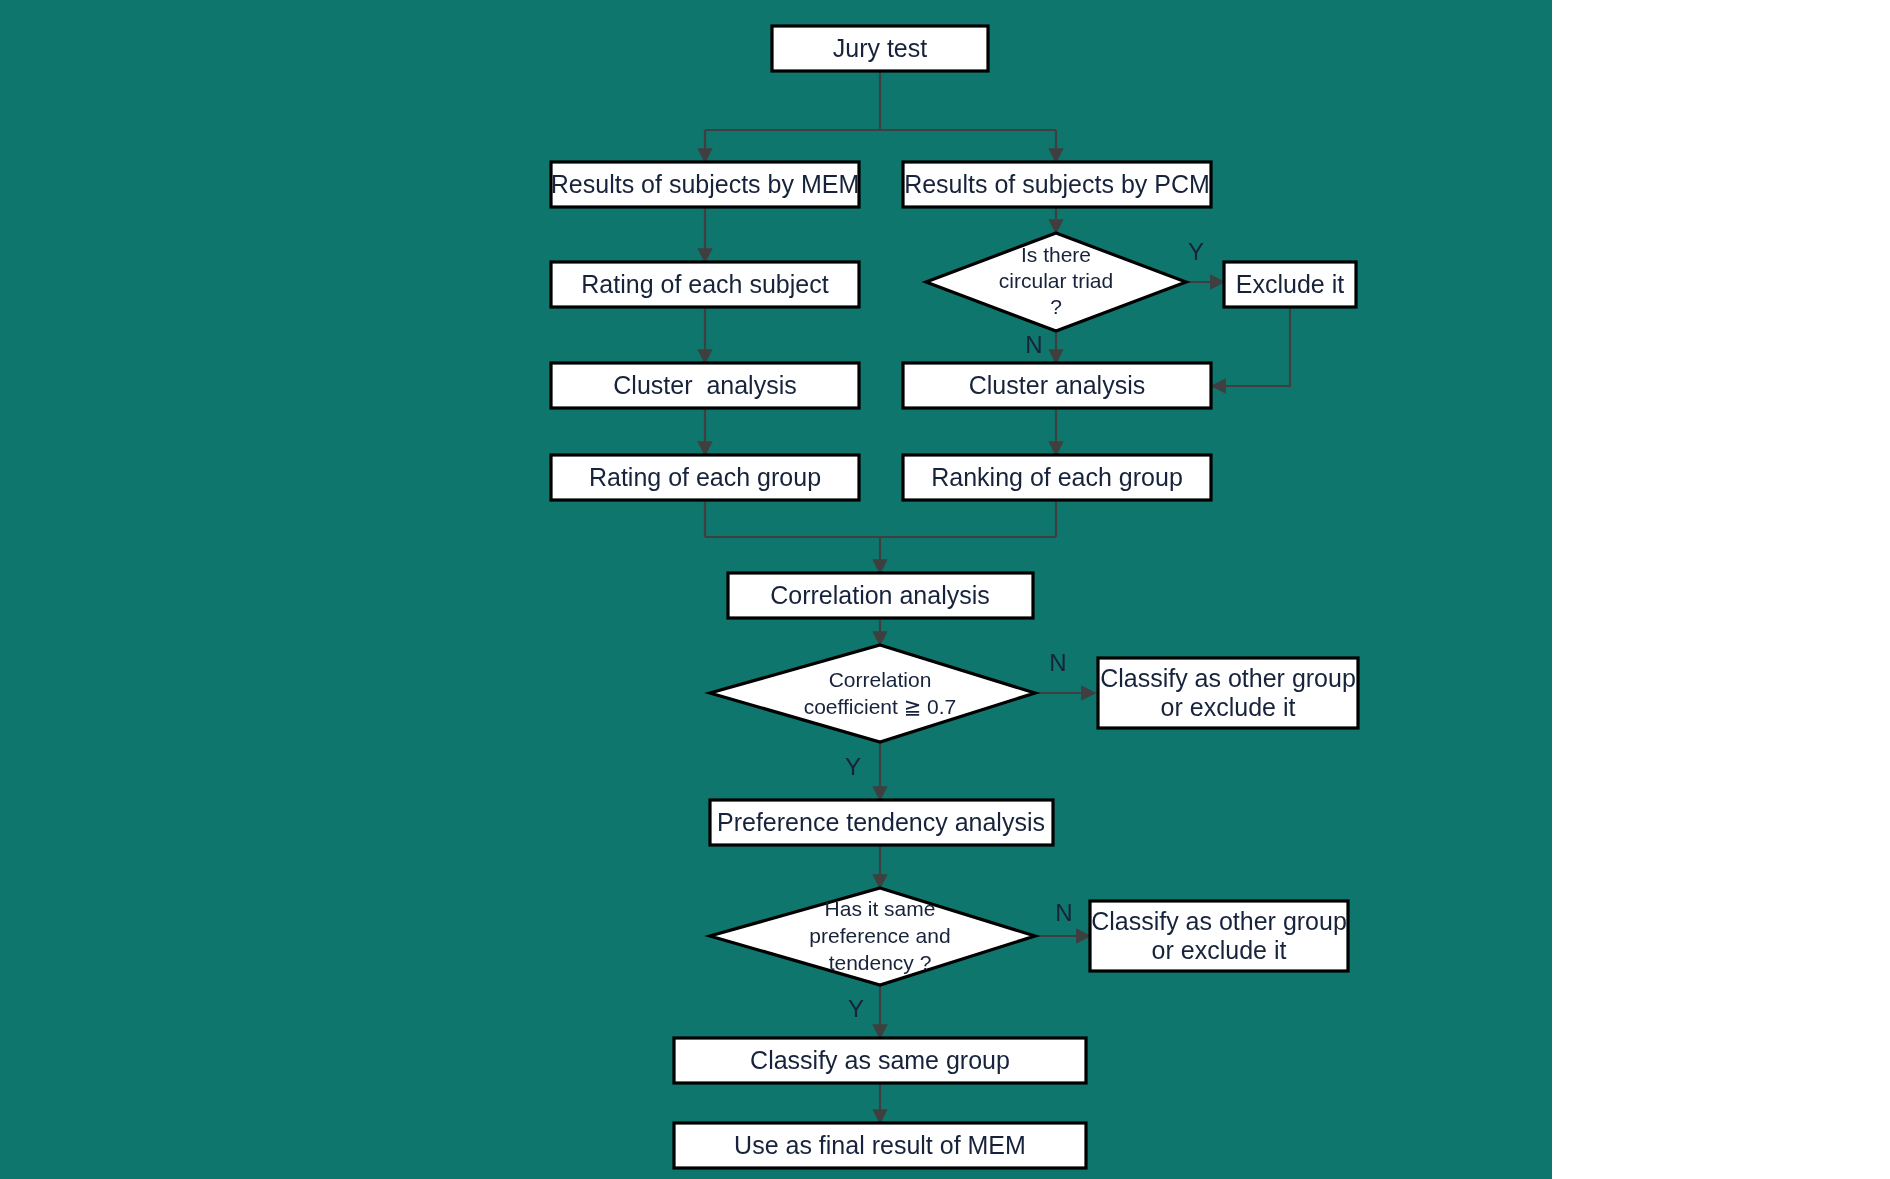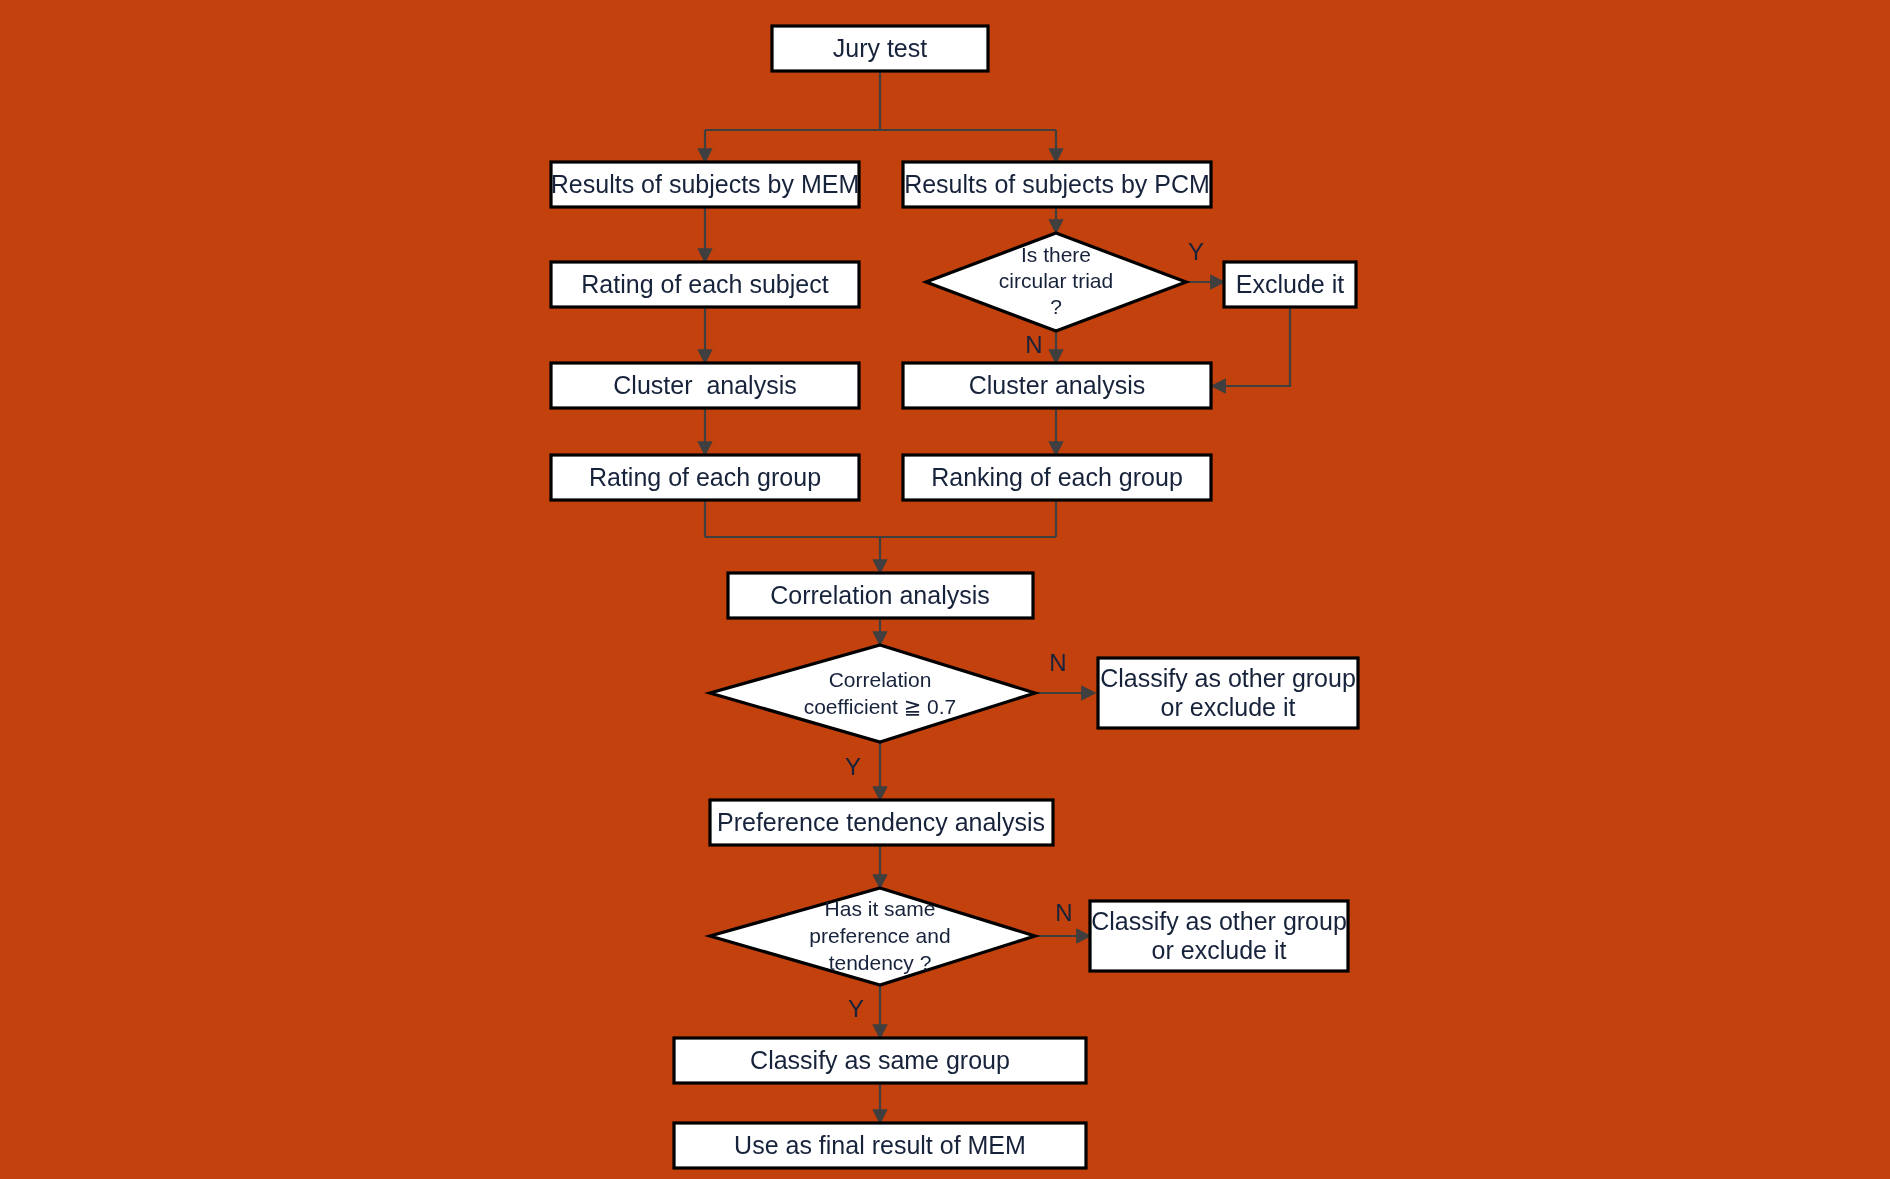--- a/index.html
+++ b/index.html
@@ -6,23 +6,23 @@
   html, body {
     margin: 0;
     padding: 0;
     background: #ffffff;
   }
   body {
     font-family: "Liberation Sans", sans-serif;
   }
   #stage {
     position: relative;
-    width: 1890px;
+    width: 1552px;
     height: 1179px;
-    background: #c2410c;
+    background: #0f766e;
     overflow: hidden;
   }
   svg.flow {
     position: absolute;
     left: 0;
     top: 0;
     width: 1890px;
     height: 1179px;
     display: block;
   }

